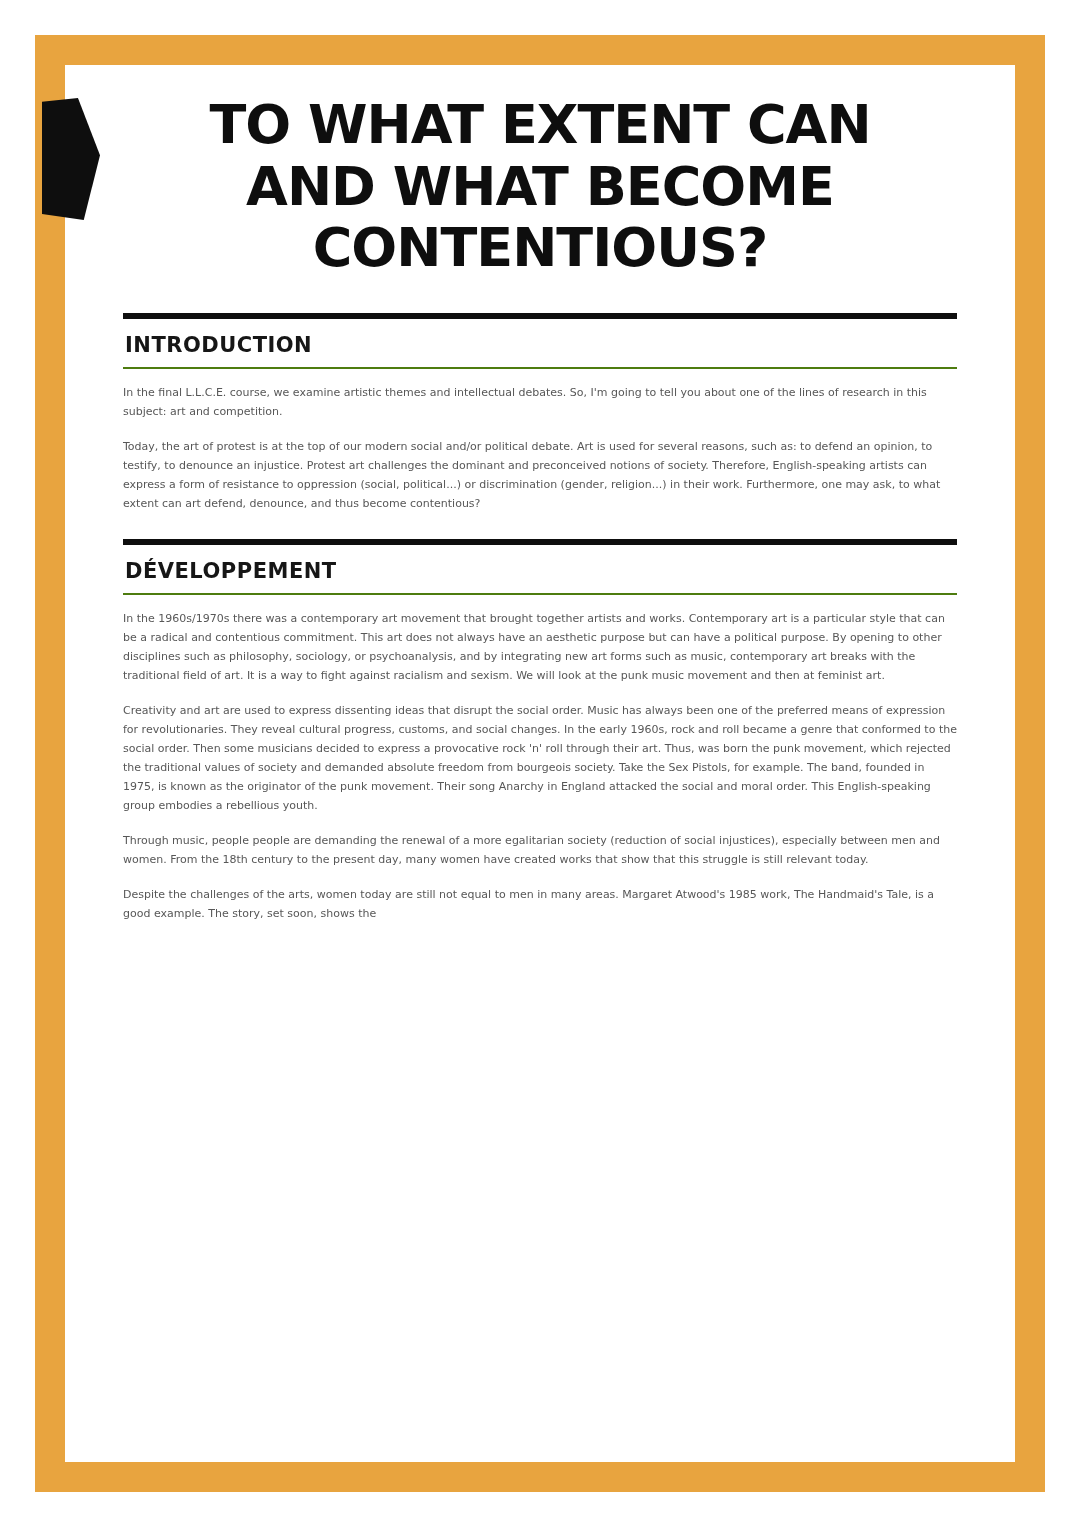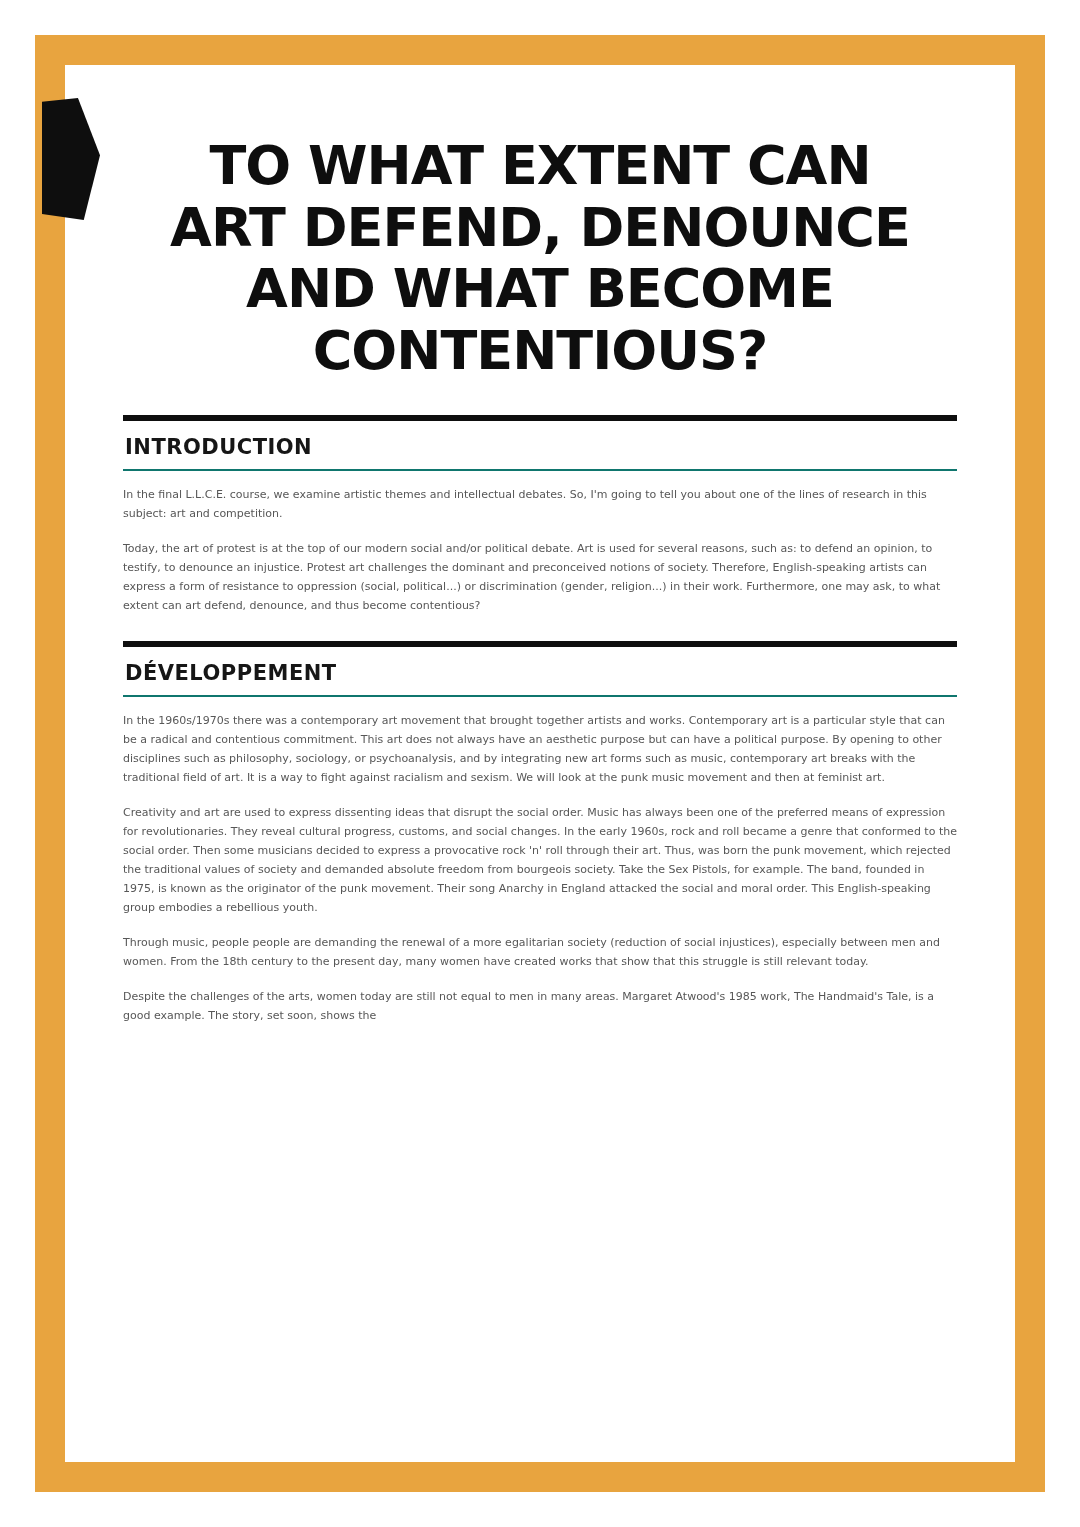--- a/index.html
+++ b/index.html
@@ -29,21 +29,21 @@
     width: 58px;
     height: 122px;
     background: var(--ink, #0e0e0e);
     clip-path: polygon(0% 3%, 62% 0%, 100% 47%, 72% 100%, 0% 95%);
     z-index: 4;
   }
   .content {
     position: absolute;
     top: 65px; left: 65px; right: 65px; bottom: 67px;
     overflow: hidden;
-    padding: 64px 58px 0 58px;
+    padding: 23px 58px 0 58px;
     box-sizing: border-box;
     z-index: 2;
   }
   .title {
     margin: 6px 0 34px 0;
     text-align: center;
     font-weight: bold;
     font-size: 54px;
     line-height: 1.14;
     letter-spacing: -1px;
@@ -56,21 +56,21 @@
     height: 6px;
     background: var(--ink, #0e0e0e);
     margin-bottom: 12px;
   }
   .section-heading {
     font-weight: bold;
     font-size: 21px;
     letter-spacing: 0.5px;
     color: #161616;
     padding: 2px 0 10px 2px;
-    border-bottom: 2px solid #0f766e;
+    border-bottom: 2px solid #4d7c0f;
     margin-bottom: 14px;
   }
   .paragraph {
     font-size: 11px;
     line-height: 1.73;
     color: #575757;
     margin: 0 0 16px 0;
   }
 </style>
 </head>
@@ -78,21 +78,20 @@
 
 <div class="page">
 
   <div class="frame"></div>
   <div class="bookmark"></div>
 
   <div class="content">
 
     <h1 class="title">
       <div class="line">TO WHAT EXTENT CAN</div>
-      <div class="line">ART DEFEND, DENOUNCE</div>
       <div class="line">AND WHAT BECOME</div>
       <div class="line">CONTENTIOUS?</div>
     </h1>
 
     <div class="section">
       <div class="section-rule"></div>
       <div class="section-heading">INTRODUCTION</div>
       <p class="paragraph">In the final L.L.C.E. course, we examine artistic themes and intellectual debates. So, I'm going to tell you about one of the lines of research in this subject: art and competition.</p>
       <p class="paragraph">Today, the art of protest is at the top of our modern social and/or political debate. Art is used for several reasons, such as: to defend an opinion, to testify, to denounce an injustice. Protest art challenges the dominant and preconceived notions of society. Therefore, English-speaking artists can express a form of resistance to oppression (social, political...) or discrimination (gender, religion...) in their work. Furthermore, one may ask, to what extent can art defend, denounce, and thus become contentious?</p>
     </div>

